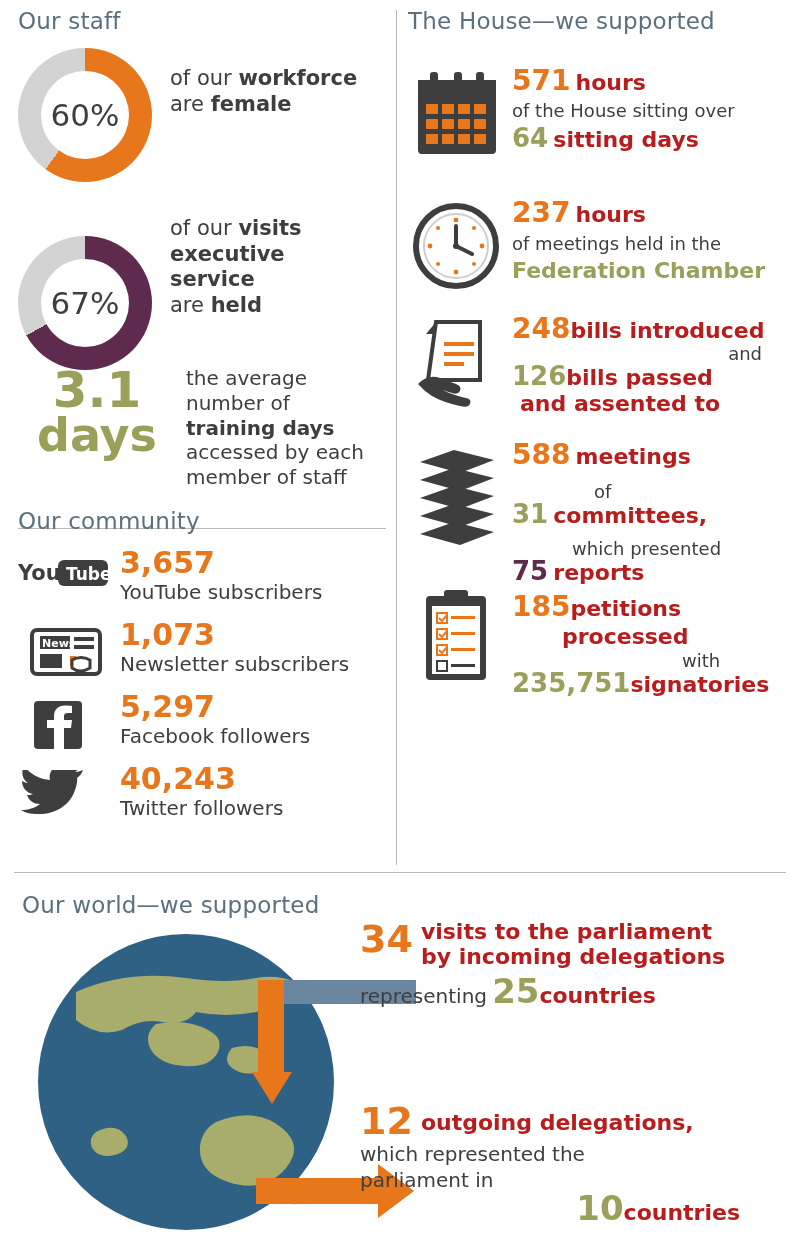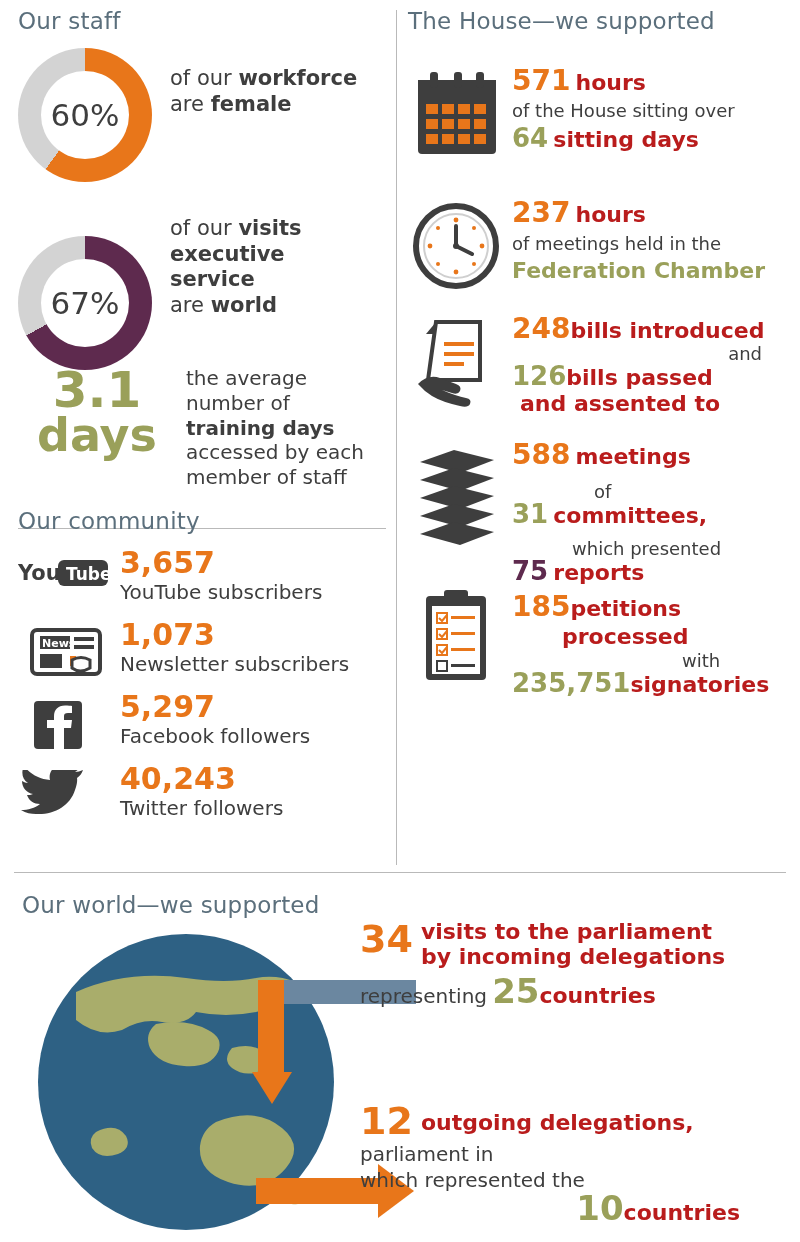--- a/index.html
+++ b/index.html
@@ -116,21 +116,21 @@
 
     <div class="donut-row" style="margin-top:10px;height:156px;">
       <div class="donut" style="background:conic-gradient(#5e2a4e 0deg 241deg, #d3d3d3 241deg 360deg);border-radius:50%;position:absolute;top:28px;left:0;">
         <div class="hole"></div>
         <div class="pct">67%</div>
       </div>
       <div class="donut-text" style="top:8px;">
         <span>of our </span><b>visits</b><br>
         <b>executive</b><br>
         <b>service</b><br>
-        <span>are </span><b>world</b>
+        <span>are </span><b>held</b>
       </div>
     </div>
 
     <div class="train">
       <div class="big">
         <span>3.1</span>
         <span class="d">days</span>
       </div>
       <div class="txt">
         <span>the average</span><br>
@@ -377,21 +377,21 @@
         <span class="t20">representing</span>
         <span class="n olive" style="font-size:34px;">25</span><span class="n slate t22">countries</span>
       </div>
     </div>
 
     <div class="w2">
       <div style="display:flex;align-items:flex-start;">
         <span class="n orange" style="font-size:38px;line-height:1;">12</span>
         <span class="n slate" style="font-size:22px;margin-left:8px;margin-top:8px;">outgoing delegations,</span>
       </div>
+      <div class="t20" style="margin-top:2px;">which represented the</div>
       <div class="t20" style="margin-top:2px;">parliament in</div>
-      <div class="t20" style="margin-top:2px;">which represented the</div>
       <div style="text-align:right;width:380px;margin-top:-4px;">
         <span class="n olive" style="font-size:34px;">10</span><span class="n slate t22">countries</span>
       </div>
     </div>
   </div>
 
 </div>
 
 </body></html>

